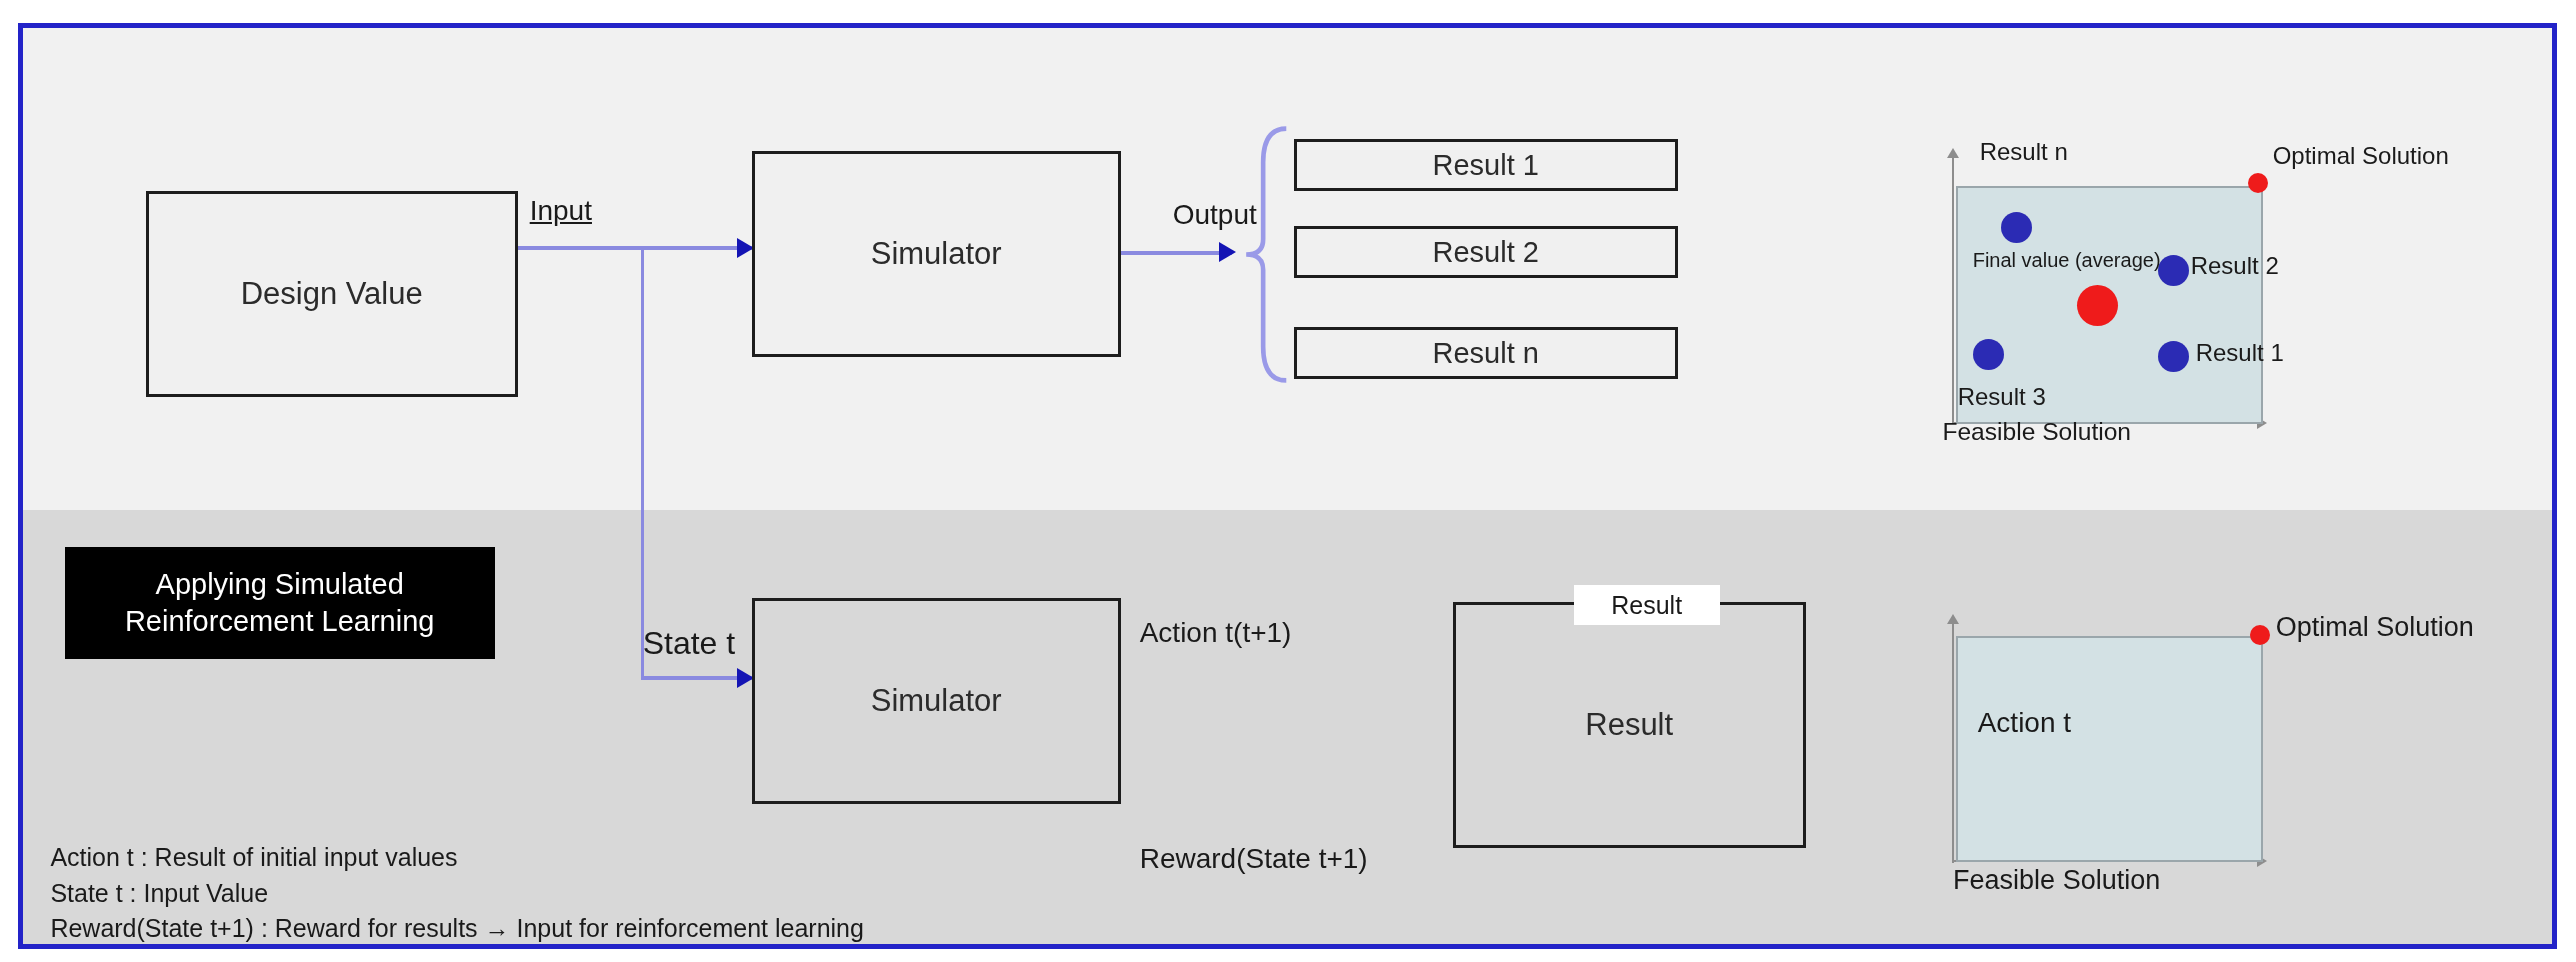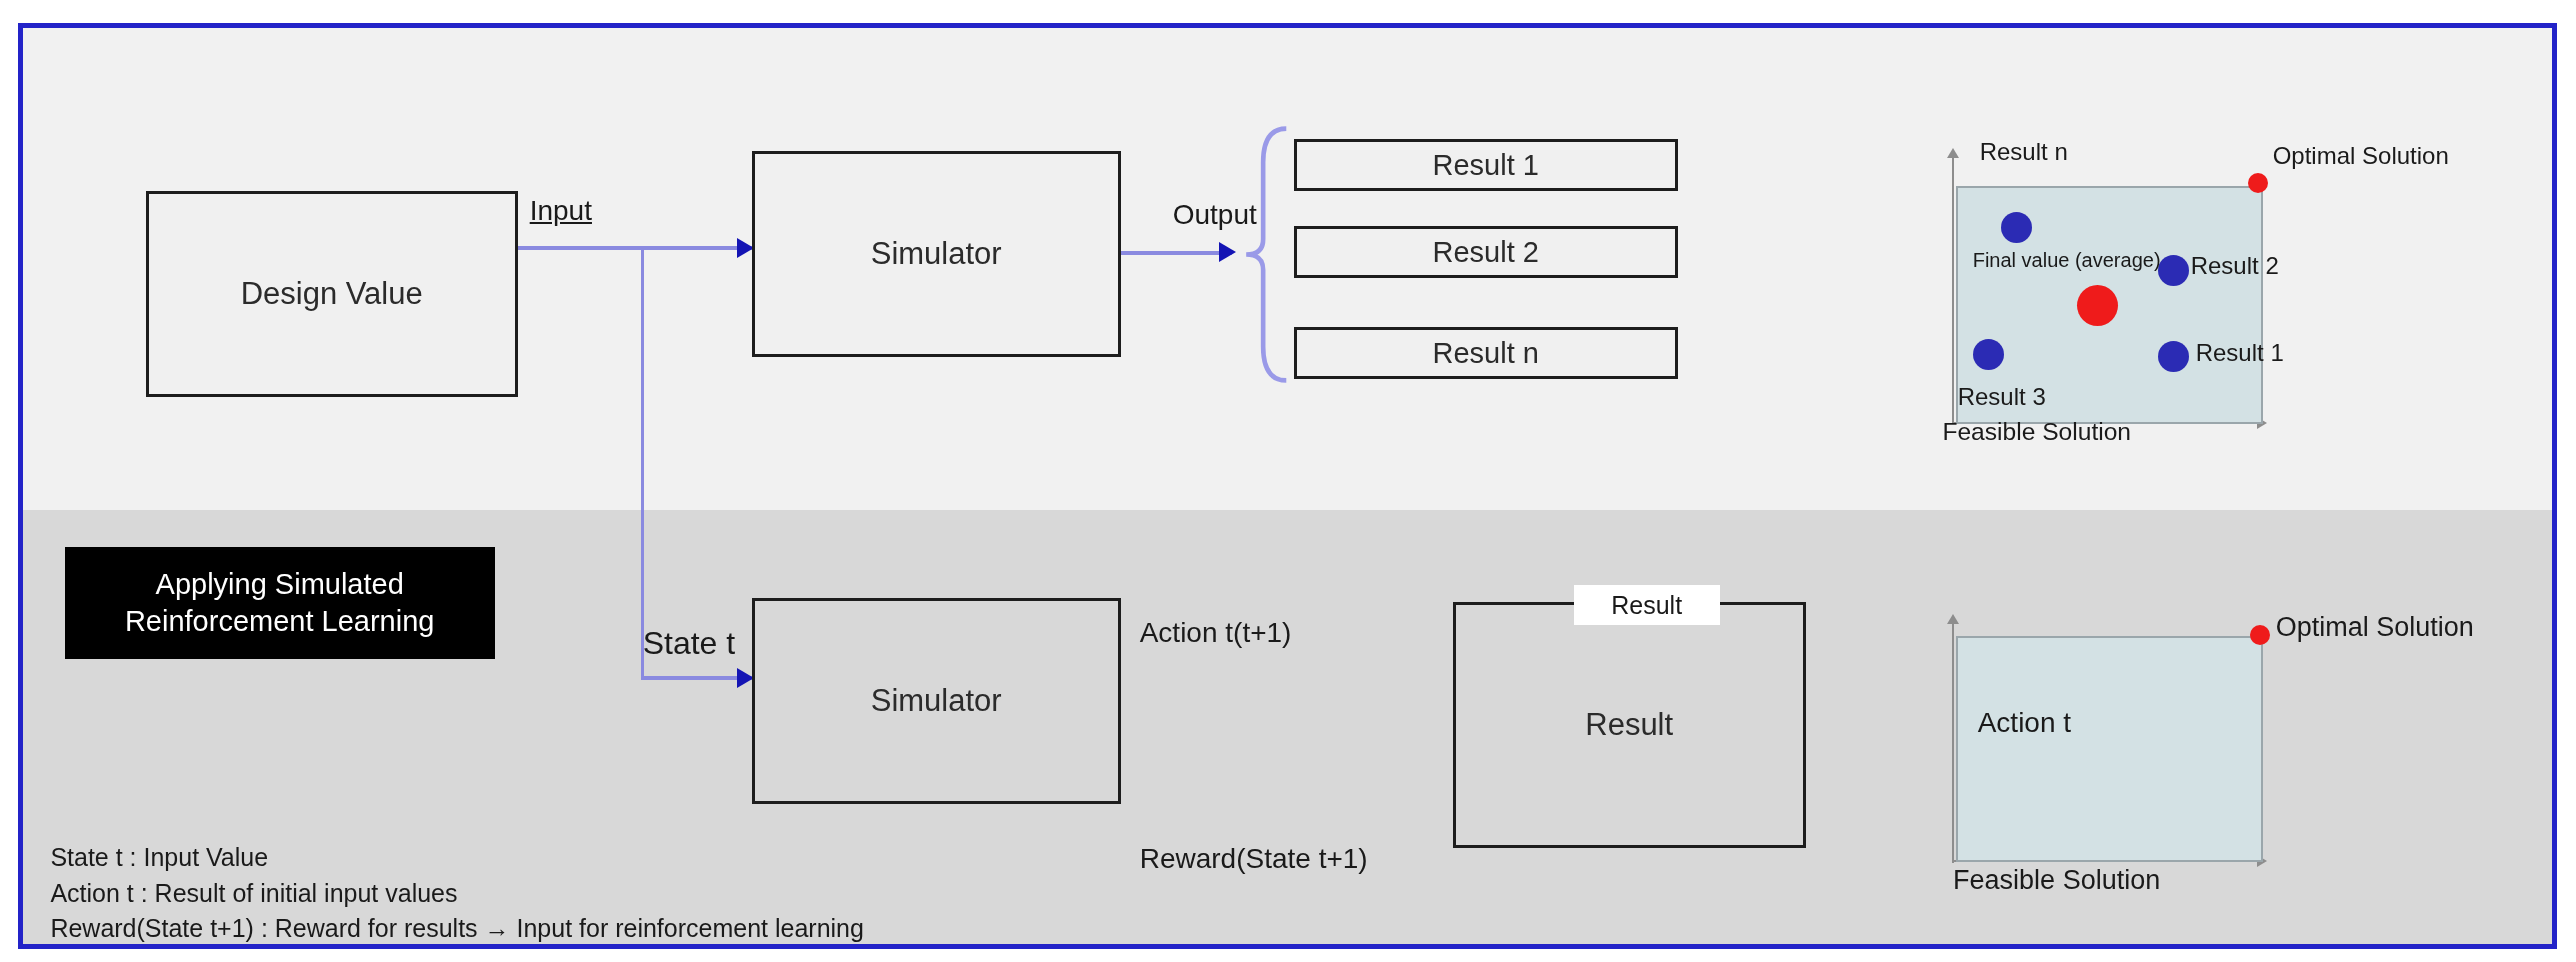--- a/index.html
+++ b/index.html
@@ -164,20 +164,20 @@
 
       <div class="lbl" style="left:43px;top:107px;font-size:28px;">Action t</div>
 
       <div class="dot" style="left:315px;top:24.6px;width:20px;height:20px;background:#ef1b1b;"></div>
       <div class="lbl" style="left:341px;top:12.3px;font-size:27px;">Optimal Solution</div>
 
       <div class="lbl" style="left:18.4px;top:265px;font-size:27px;">Feasible Solution</div>
     </div>
 
     <div style="position:absolute;left:15.4px;top:812px;width:1228px;">
+      <div class="legend-line" style="position:relative;left:12.3px;top:0;font-size:25px;line-height:1.42;">Action t : Result of initial input values</div>
       <div class="legend-line" style="position:relative;left:12.3px;top:0;font-size:25px;line-height:1.42;">State t : Input Value</div>
-      <div class="legend-line" style="position:relative;left:12.3px;top:0;font-size:25px;line-height:1.42;">Action t : Result of initial input values</div>
       <div class="legend-line" style="position:relative;left:12.3px;top:0;font-size:25px;line-height:1.42;">Reward(State t+1) : Reward for results → Input for reinforcement learning</div>
     </div>
 
   </div>
 </div>
 
 
 </body></html>

